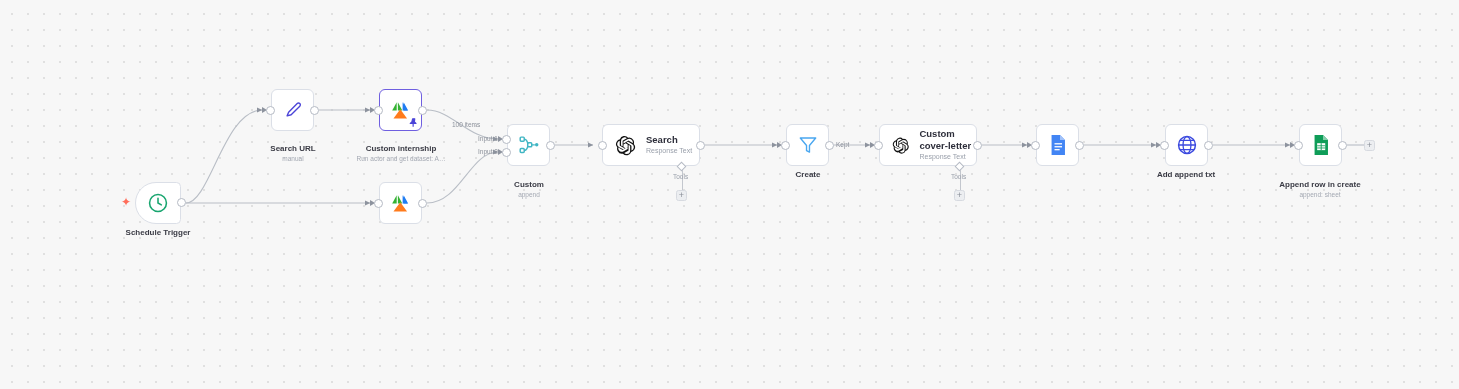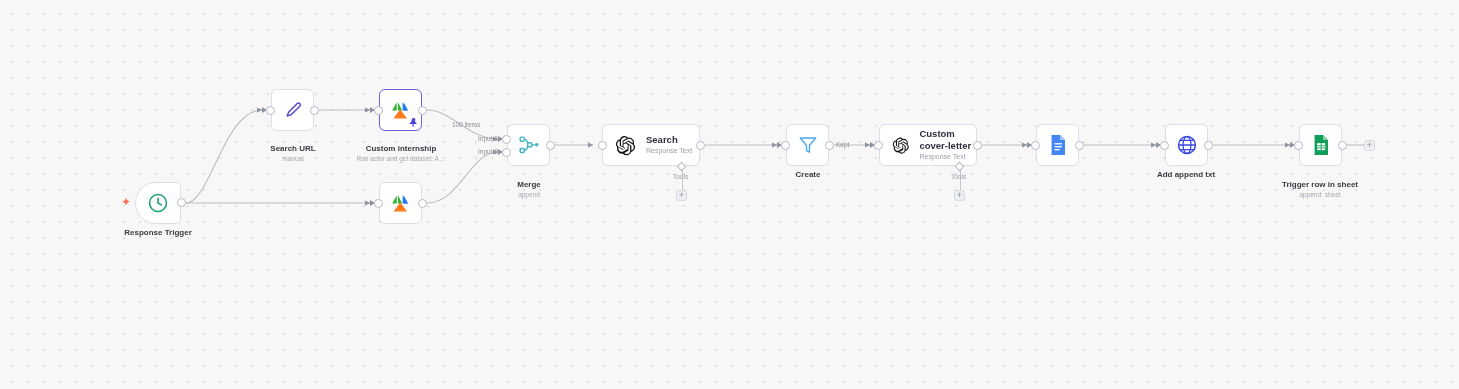--- a/index.html
+++ b/index.html
@@ -165,21 +165,21 @@
 
   <div class="bolt" style="left:121px; top:196px;">✦</div>
 
   <div class="node trigger" style="left:135px; top:182px; width:46px; height:42px;">
     <svg class="icon" width="22" height="22" viewBox="0 0 24 24">
       <circle cx="12" cy="12" r="9.2" fill="none" stroke="#18a56f" stroke-width="1.7"></circle>
       <path d="M12 6.8 L12 12 L15.6 14.1" fill="none" stroke="#18a56f" stroke-width="1.7" stroke-linecap="round"></path>
     </svg>
   </div>
   <div class="port" style="left:177px; top:198px;"></div>
-  <div class="caption" style="left:97px; top:228px; width:122px;">Response Trigger</div>
+  <div class="caption" style="left:97px; top:228px; width:122px;">Schedule Trigger</div>
 
   <div class="node" style="left:271px; top:89px; width:43px; height:42px;">
     <svg class="icon" width="22" height="22" viewBox="0 0 24 24">
       <path d="M5.6 18.4 L7.2 14.4 L16.6 5 C17.4 4.2 18.6 4.2 19.4 5 C20.2 5.8 20.2 7 19.4 7.8 L10 17.2 Z" fill="none" stroke="#4b44d8" stroke-width="1.5" stroke-linejoin="round"></path>
     </svg>
   </div>
   <div class="port-arrow" style="left:262px; top:106.5px;"></div>
   <div class="port" style="left:266px; top:105.5px;"></div>
   <div class="port" style="left:310px; top:105.5px;"></div>
   <div class="caption" style="left:232px; top:134px; width:122px;">
@@ -232,21 +232,21 @@
     </svg>
   </div>
   <div class="port-label" style="left:478px; top:135px;">Input 1</div>
   <div class="port-arrow" style="left:498px; top:136px;"></div>
   <div class="port" style="left:502px; top:135px;"></div>
   <div class="port-label" style="left:478px; top:148px;">Input 2</div>
   <div class="port-arrow" style="left:498px; top:149px;"></div>
   <div class="port" style="left:502px; top:148px;"></div>
   <div class="port" style="left:546px; top:140.5px;"></div>
   <div class="caption" style="left:468px; top:170px; width:122px;">
-    <span>Merge</span>
+    <span>Custom</span>
     <span class="sub">append</span>
   </div>
 
   <div class="node wide" style="left:602px; top:124px; width:98px; height:42px;">
     <svg class="icon" width="21" height="21" viewBox="0 0 24 24">
       <path fill="#131313" d="M21.5 10.2a5.5 5.5 0 0 0-.5-4.5 5.6 5.6 0 0 0-6-2.7A5.5 5.5 0 0 0 5.6 4.9a5.5 5.5 0 0 0-3.7 2.7 5.6 5.6 0 0 0 .7 6.5 5.5 5.5 0 0 0 .5 4.5 5.6 5.6 0 0 0 6 2.7 5.5 5.5 0 0 0 9.4-1.9 5.5 5.5 0 0 0 3.7-2.7 5.6 5.6 0 0 0-.7-6.5zm-8.3 11.5a4.1 4.1 0 0 1-2.6-1l.1-.1 4.4-2.5a.7.7 0 0 0 .4-.6v-6.2l1.8 1.1v5.1a4.1 4.1 0 0 1-4.1 4.2zM4.3 17a4.1 4.1 0 0 1-.5-2.8l.1.1 4.4 2.6a.7.7 0 0 0 .7 0l5.4-3.1v2.1l-4.5 2.6A4.1 4.1 0 0 1 4.3 17zM3.2 8.3a4.1 4.1 0 0 1 2.2-1.8v5.2a.7.7 0 0 0 .3.6l5.4 3.1-1.8 1-4.5-2.5a4.1 4.1 0 0 1-1.6-5.6zm15.3 3.6L13.1 8.7l1.8-1 4.5 2.6a4.1 4.1 0 0 1-.6 7.4v-5.2a.7.7 0 0 0-.3-.6zm1.8-2.7-.1-.1-4.4-2.6a.7.7 0 0 0-.7 0L9.7 9.6V7.5l4.5-2.6a4.1 4.1 0 0 1 6.1 4.3zM8.7 12.9l-1.8-1V6.8a4.1 4.1 0 0 1 6.7-3.2l-.1.1-4.4 2.5a.7.7 0 0 0-.4.6zm1-2.1 2.4-1.4 2.4 1.4v2.8l-2.4 1.4-2.4-1.4z"></path>
     </svg>
     <div class="node-inner-label">
       <div class="node-inner-title">Search</div>
       <div class="node-inner-sub">Response Text</div>
@@ -319,19 +319,19 @@
       <rect x="5.8" y="10" width="8.8" height="7.6" fill="#ffffff"></rect>
       <rect x="5.8" y="12.4" width="8.8" height="0.9" fill="#0f9d58"></rect>
       <rect x="5.8" y="14.8" width="8.8" height="0.9" fill="#0f9d58"></rect>
       <rect x="9.7" y="10" width="1" height="7.6" fill="#0f9d58"></rect>
     </svg>
   </div>
   <div class="port-arrow" style="left:1290px; top:141.5px;"></div>
   <div class="port" style="left:1294px; top:140.5px;"></div>
   <div class="port" style="left:1338px; top:140.5px;"></div>
   <div class="caption" style="left:1259px; top:170px; width:122px;">
-    <span>Trigger row in sheet</span>
+    <span>Append row in create</span>
     <span class="sub">append: sheet</span>
   </div>
 
   <div class="plus-btn" style="left:1364px; top:139.5px;">+</div>
 
 </div>
 
 </body></html>

